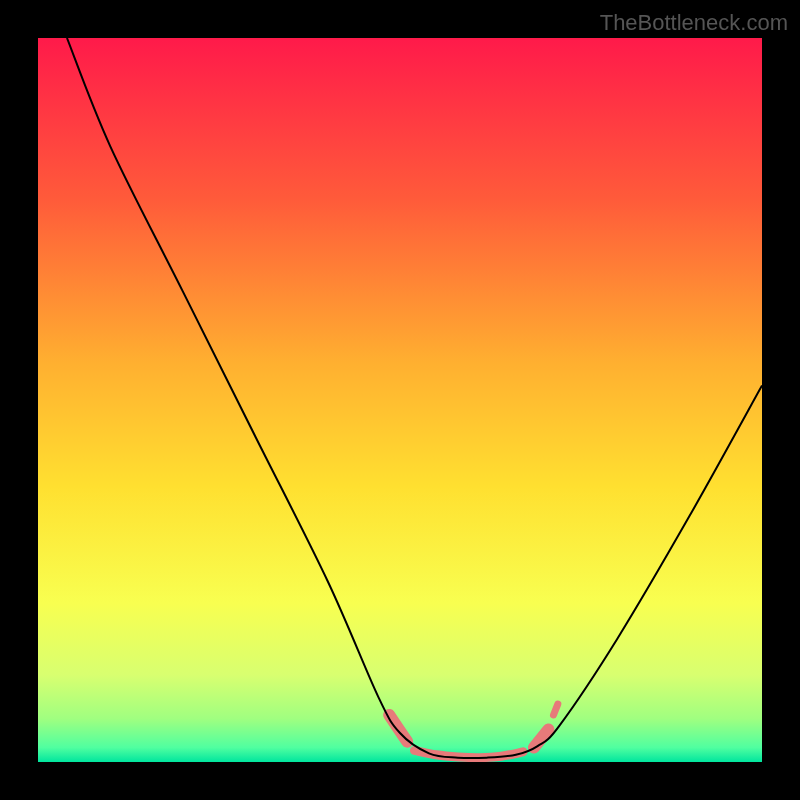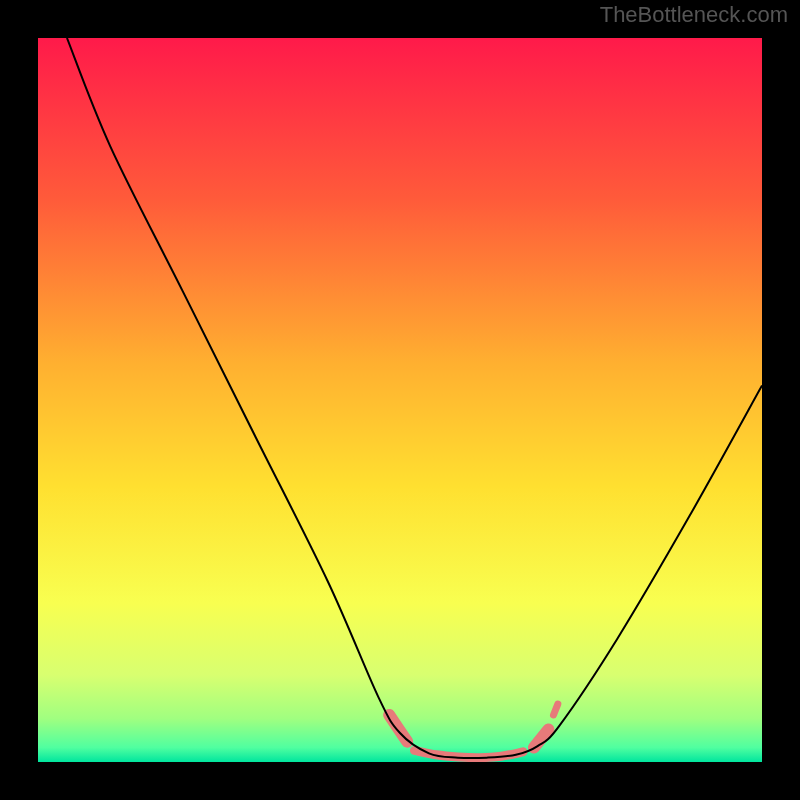--- a/index.html
+++ b/index.html
@@ -13,21 +13,21 @@
   .plot-area {
     position: absolute;
     left: 38px;
     top: 38px;
     width: 724px;
     height: 724px;
     overflow: hidden;
   }
   .watermark {
     position: absolute;
-    top: 2px;
+    top: 10px;
     right: 12px;
     color: #555;
     font-size: 22px;
     font-family: Arial, sans-serif;
     z-index: 10;
   }
   svg { display: block; }
 </style>
 </head>
 <body>

